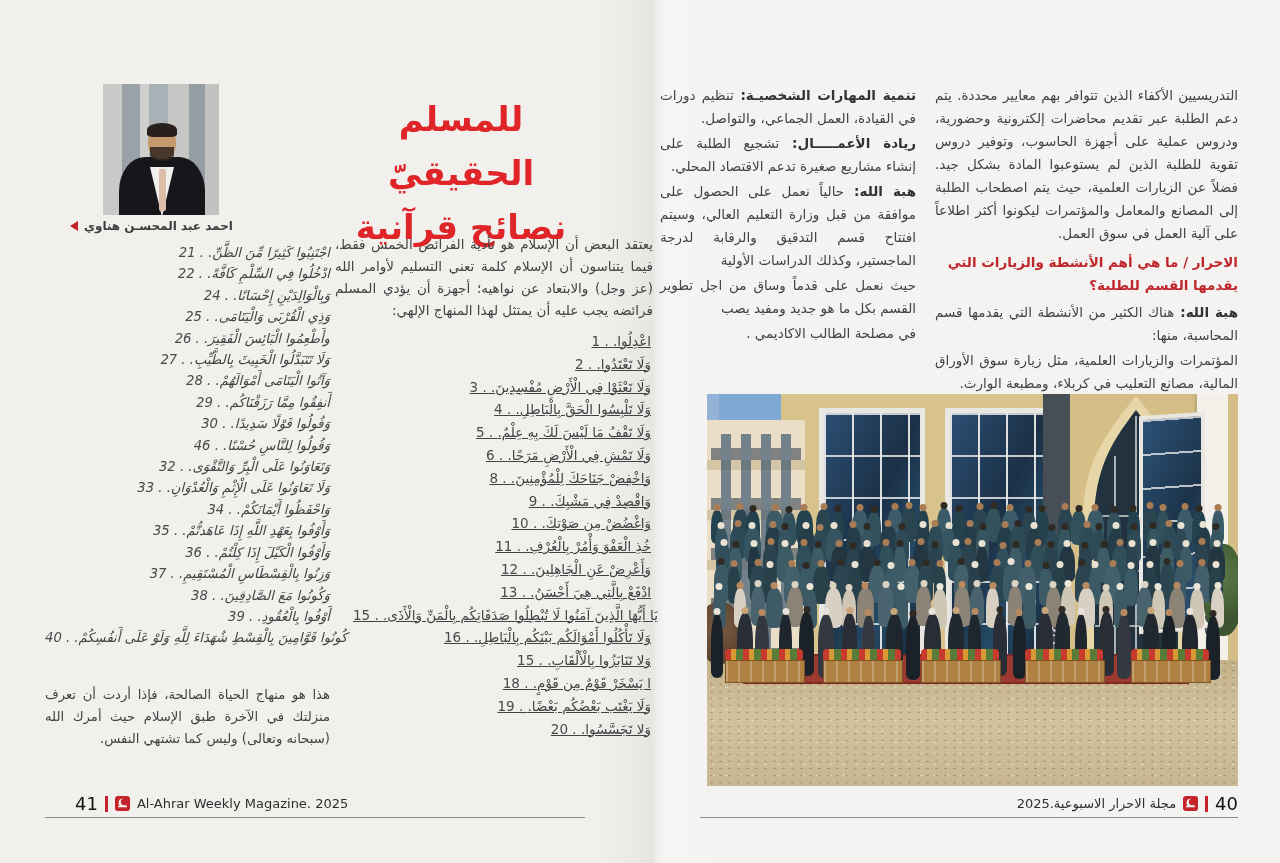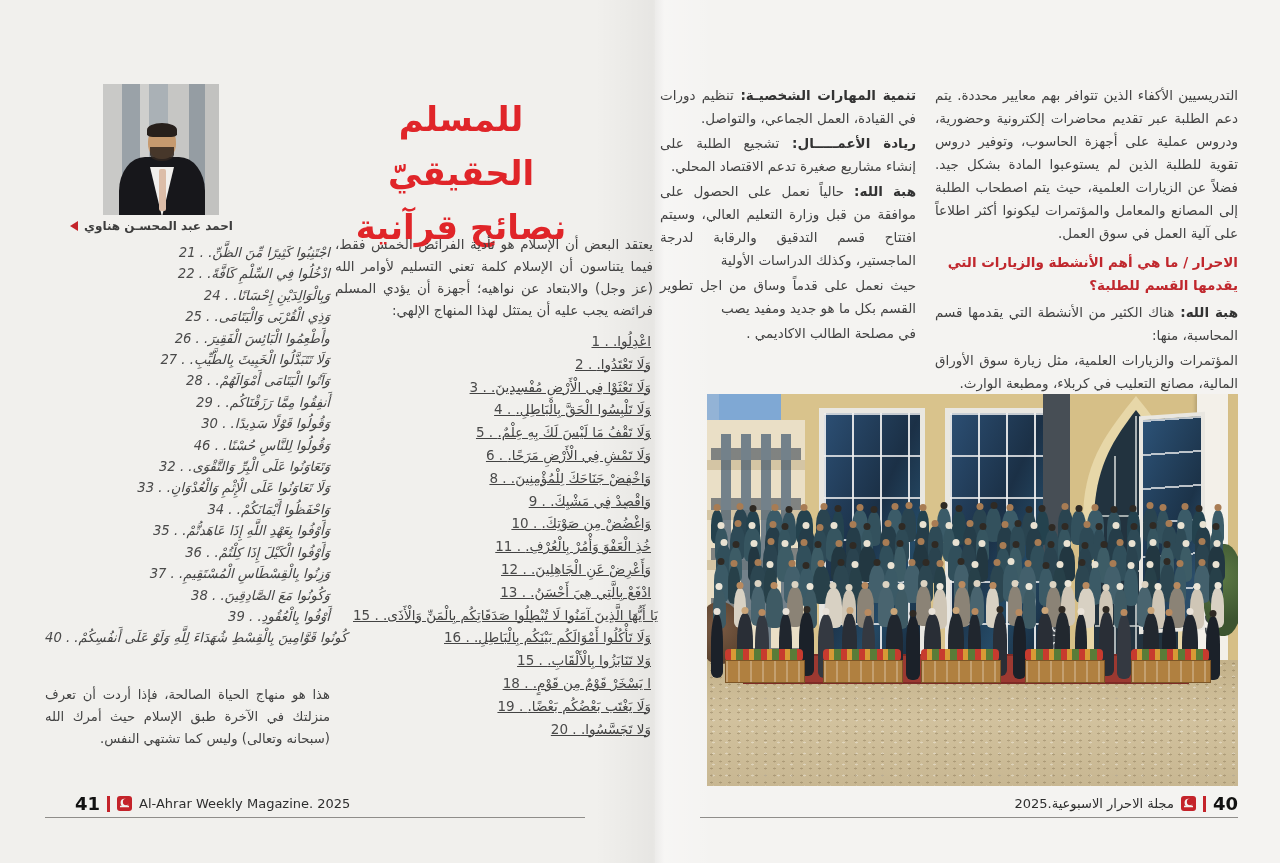--- a/index.html
+++ b/index.html
@@ -43,21 +43,21 @@
   .col{display:block;}
   #col-right{left:935px;top:84px;width:303px;}
   #col-left{left:660px;top:84px;width:256px;}
   .col p{direction:rtl;text-align:justify;font-size:13.5px;line-height:23px;margin:0 0 2px 0;}
   .col p.question{color:#c0272d;font-weight:bold;text-align:right;margin:6px 0 4px 0;}
   .col b.lead{color:#333;}
   
   .footer{top:793px;display:flex;align-items:center;gap:7px;font-size:13px;color:#2e2e2e;}
   #footer-left{left:75px;}
   #footer-right{right:42px;direction:rtl;}
-  .pageno{font-size:18px;font-weight:bold;color:#111;}
+  .pageno{font-size:18px;font-weight:normal;color:#111;}
   .redbar{width:3px;height:16px;background:#c4232a;}
   .maglogo{width:15px;height:15px;}
   .rule{top:817px;height:1px;background:#8f8d8a;}
   #rule-left{left:45px;width:540px;}
   #rule-right{left:700px;width:538px;}
   
   #group-photo{left:707px;top:394px;width:531px;height:392px;overflow:hidden;background:#d9c38c;}
   .brick{background-image:repeating-linear-gradient(180deg,rgba(255,255,255,0.10) 0 2px,rgba(0,0,0,0.03) 2px 8px);}
   #sky{left:0;top:0;width:74px;height:34px;background:#7fa8d4;}
   #sky2{left:0;top:0;width:12px;height:150px;background:#93b3d6;}

